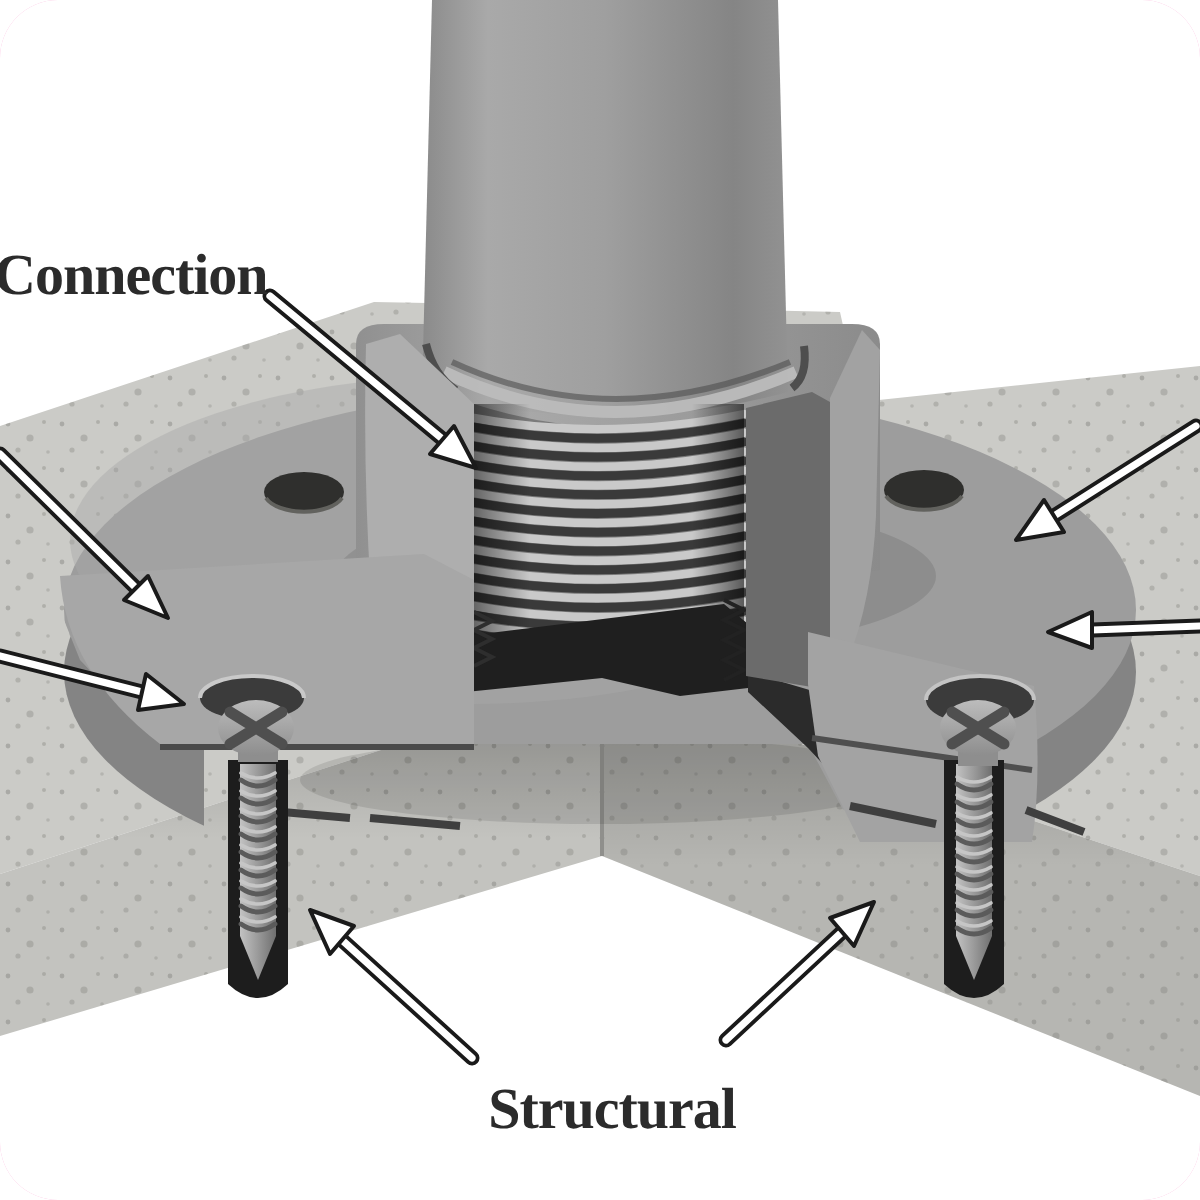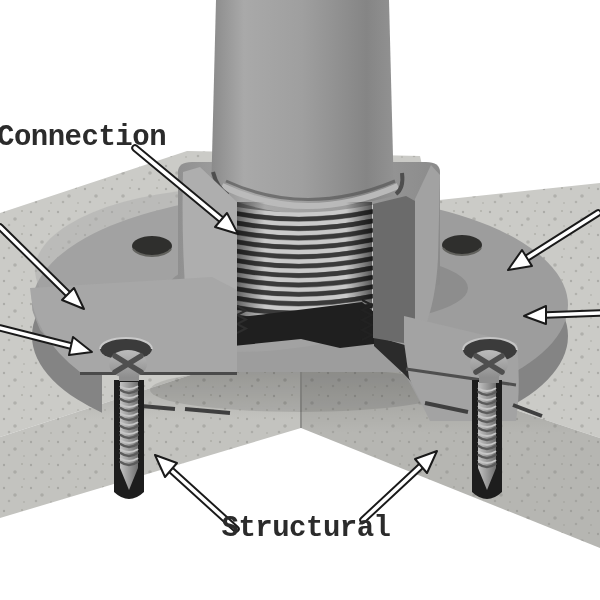--- a/index.html
+++ b/index.html
@@ -1,22 +1,22 @@
 <!DOCTYPE html>
 <html><head>
 <meta charset="utf-8">
 <style>
   html,body{margin:0;padding:0;background:#ffffff;}
   #stage{position:relative;width:600px;height:600px;overflow:hidden;background:#f9a8d4;
-         font-family:Liberation Mono, monospace;}
+         font-family:Liberation Serif, serif;border-radius:29px;}
   #scene{position:absolute;left:0;top:0;}
   .lbl{position:absolute;color:#2b2b2b;font-weight:600;font-size:29px;line-height:30px;
        letter-spacing:-0.5px;white-space:nowrap;}
   #connection-label{left:-3px;top:123px;}
-  #mounting-label{left:150px;top:514px;width:312px;text-align:center;white-space:normal;}
+  #mounting-label{left:150px;top:540px;width:312px;text-align:center;white-space:normal;}
 </style>
 </head>
 <body>
 
 <div id="stage">
 <svg id="scene" width="600" height="600" viewBox="0 0 600 600">
   <defs>
     <pattern id="speck" width="27" height="23" patternUnits="userSpaceOnUse">
       <circle cx="4" cy="5" r="1.2" fill="#84847e" opacity="0.45"></circle>
       <circle cx="15" cy="12" r="1.8" fill="#7f7f79" opacity="0.35"></circle>

